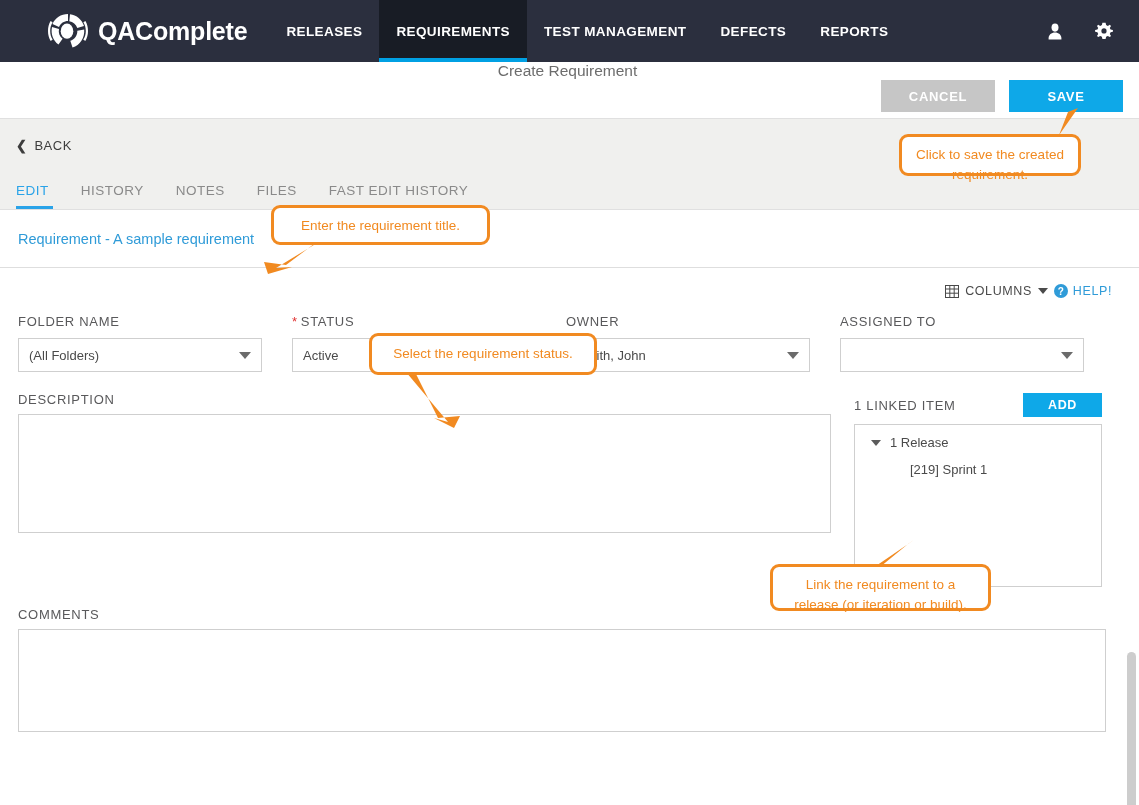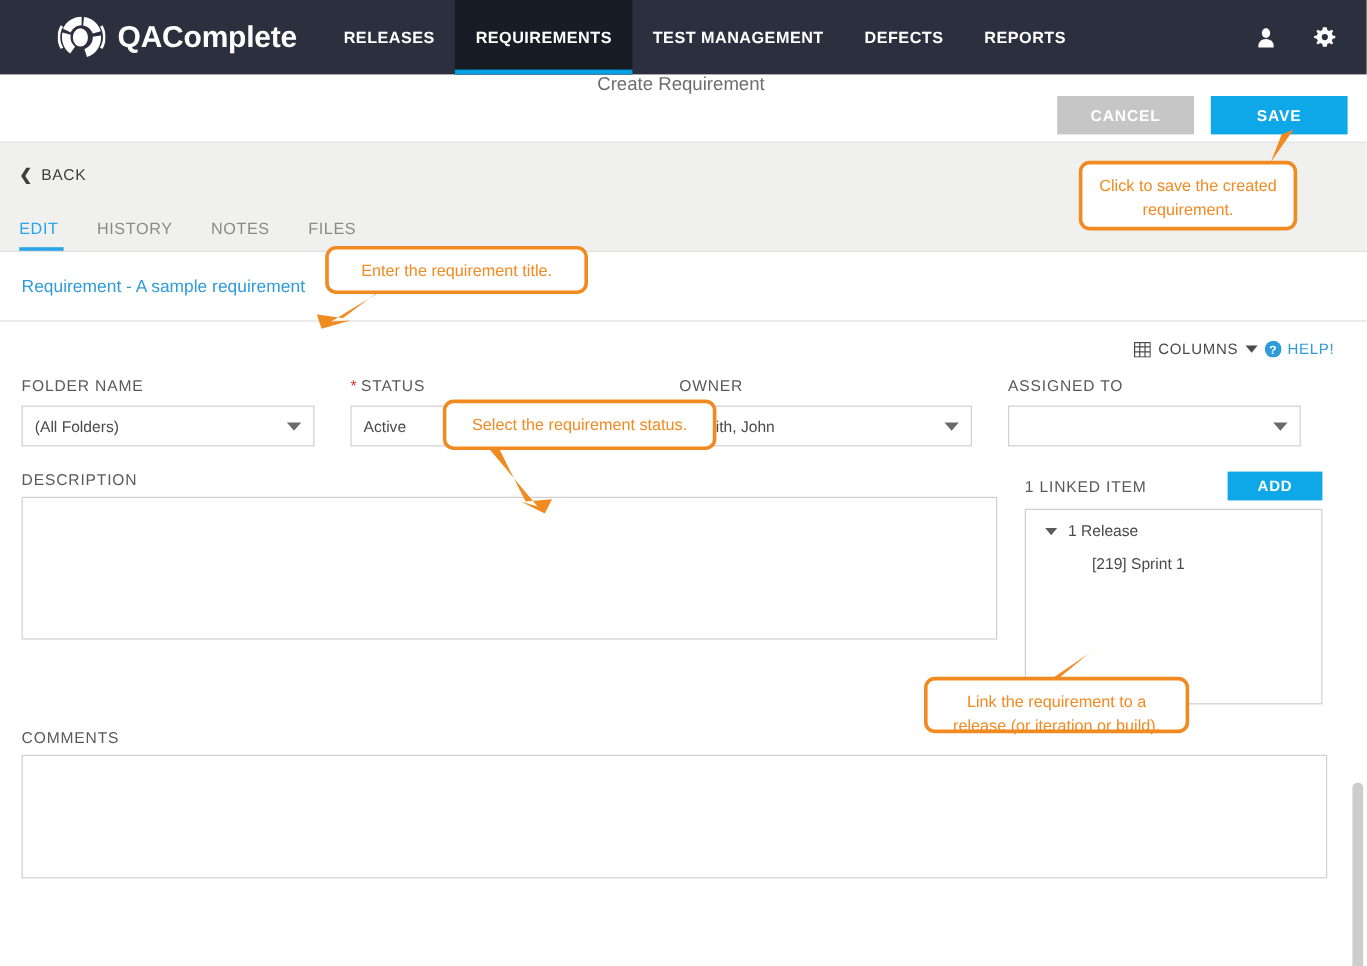--- a/index.html
+++ b/index.html
@@ -369,20 +369,21 @@
 <div class="subbar">
   <div class="backlink">
     <span class="chev">❮</span>
     <span>BACK</span>
   </div>
   <div class="tabs">
     <div class="tab active">EDIT</div>
     <div class="tab">HISTORY</div>
     <div class="tab">NOTES</div>
     <div class="tab">FILES</div>
+    <div class="tab">FAST EDIT HISTORY</div>
   </div>
 </div>
 
 <div class="titlelink-row">
   <span class="title-link">Requirement - A sample requirement</span>
 </div>
 
 <div class="main">
 
   <div class="toolrow">
@@ -472,21 +473,21 @@
 
 </div>
 
 <div class="scrollbar-track">
   <div class="scrollbar-thumb"></div>
 </div>
 
 <svg class="arrow-svg" style="left:1020px; top:108px; width:80px; height:48px;">
   <polygon points="58,0 30,40 44,38 20,48 14,36 34,40 48,4"></polygon>
 </svg>
-<div class="callout" style="left:899px; top:134px; width:182px; height:58px;">Click to save the created requirement.</div>
+<div class="callout" style="left:899px; top:134px; width:182px; height:42px;">Click to save the created requirement.</div>
 
 <svg class="arrow-svg" style="left:262px; top:240px; width:70px; height:40px;">
   <polygon points="60,0 14,28 30,27 6,34 2,22 24,25 52,4"></polygon>
 </svg>
 <div class="callout" style="left:271px; top:205px; width:219px; height:40px;">Enter the requirement title.</div>
 
 <svg class="arrow-svg" style="left:398px; top:372px; width:70px; height:55px;">
   <polygon points="8,0 50,50 36,46 56,56 62,44 40,46 18,2"></polygon>
 </svg>
 <div class="callout" style="left:369px; top:333px; width:228px; height:42px;">Select the requirement status.</div>

